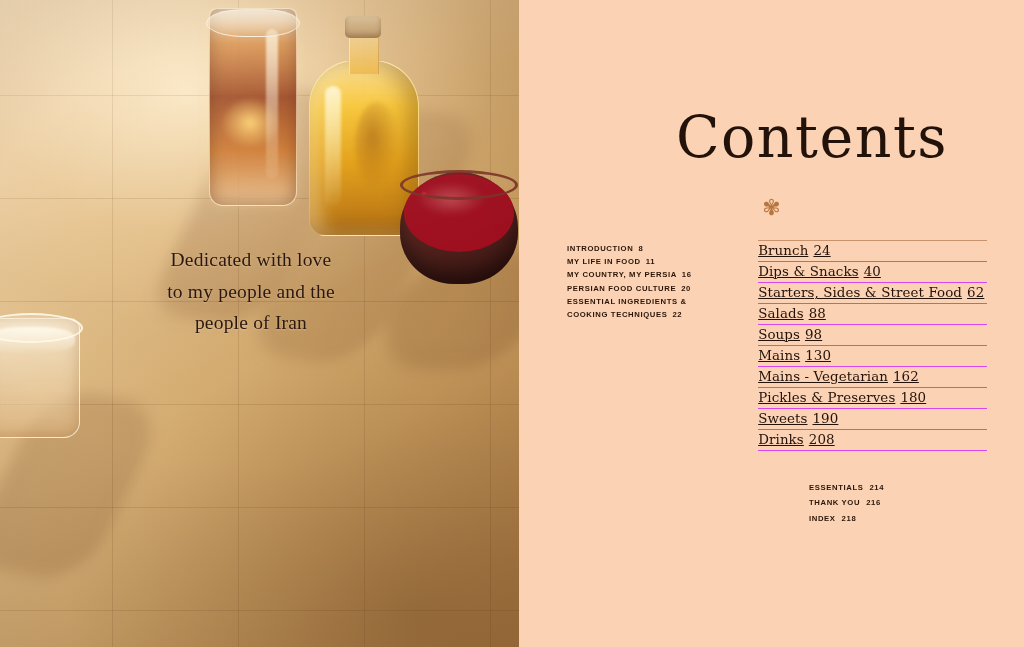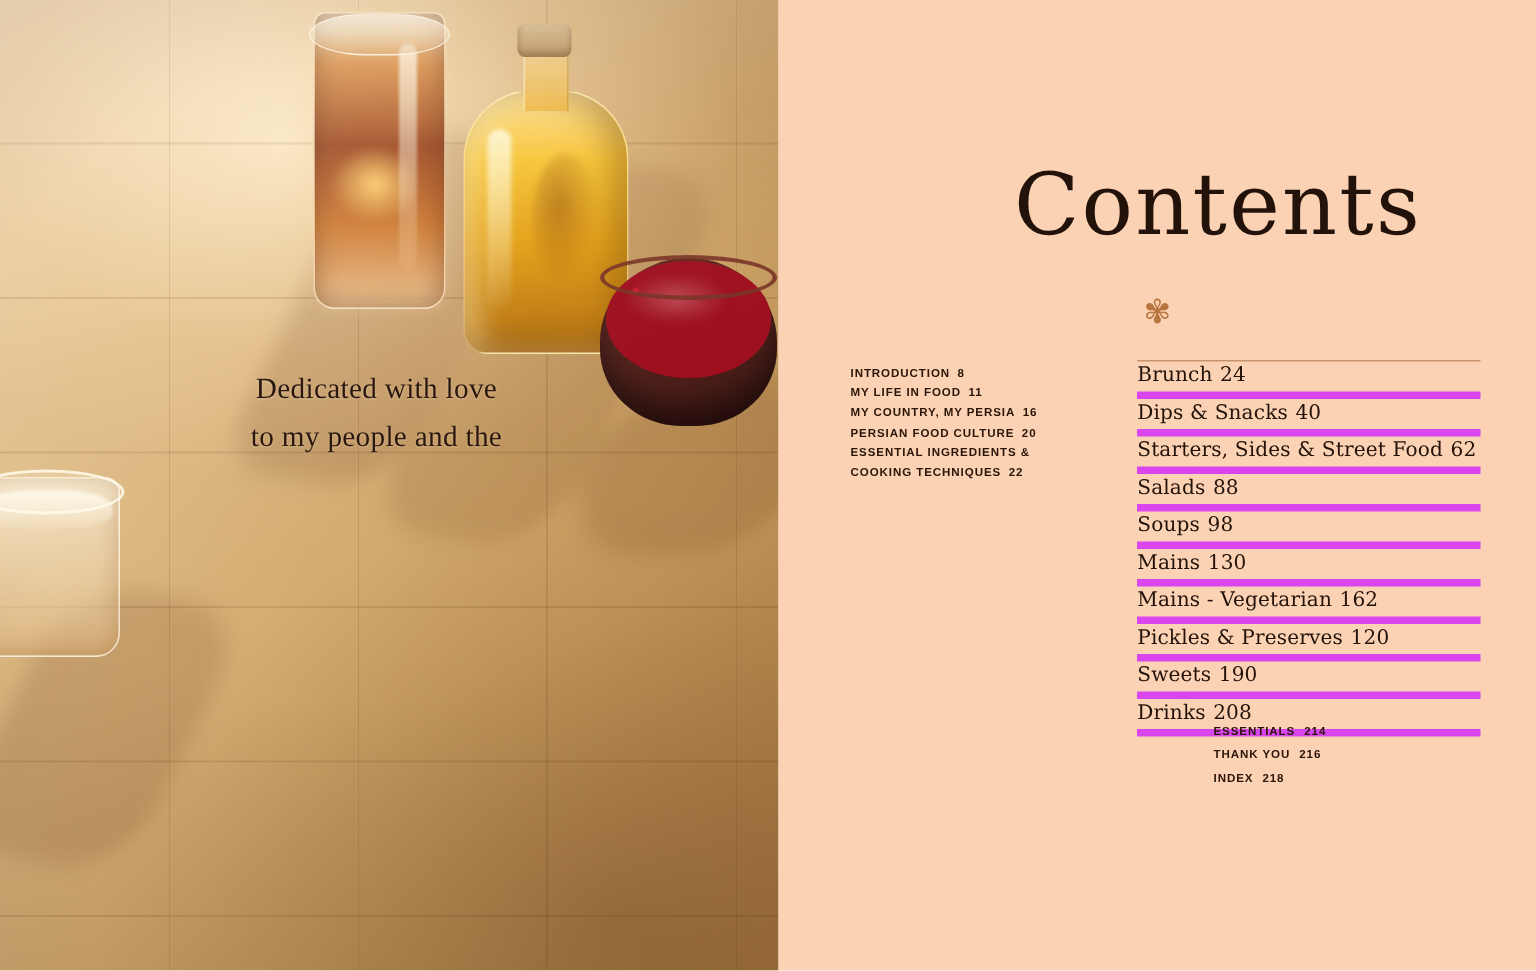--- a/index.html
+++ b/index.html
@@ -313,27 +313,28 @@
     font-weight: 600;
     white-space: nowrap;
   }
   .fm-item .pg { margin-left: 5px; }
   .fm-item.wrap { white-space: normal; }
 
   .chapters {
     width: 236px;
   }
   .chapter {
-    border-bottom: 5px solid #d946ef;
+    border-bottom: 1px solid #d946ef;
     padding: 2px 0 3px 0;
     font-family: "DejaVu Serif", serif;
     font-size: 13.4px;
     color: #231209;
     letter-spacing: 0.1px;
     white-space: nowrap;
+    text-decoration: underline;
   }
   .chapter:first-child { border-top: 1px solid #c8936c; }
   .chapter .pg { margin-left: 5px; }
 
   .back-matter {
     position: absolute;
     top: 480px;
     left: 290px;
     width: 200px;
   }
@@ -388,20 +389,21 @@
       <div class="foam"></div>
       <div class="rim"></div>
     </div>
 
     <div class="tile-sheen"></div>
     <div class="vignette"></div>
 
     <div class="dedication">
       <span class="ded-line">Dedicated with love</span>
       <span class="ded-line">to my people and the</span>
+      <span class="ded-line">people of Iran</span>
     </div>
   </div>
 
   <div class="right-page">
     <div class="contents-title">Contents</div>
     <div class="ornament">✾</div>
 
     <div class="columns">
 
       <div class="front-matter">
@@ -438,21 +440,21 @@
         <div class="chapter">
           <span>Soups</span><span class="pg">98</span>
         </div>
         <div class="chapter">
           <span>Mains</span><span class="pg">130</span>
         </div>
         <div class="chapter">
           <span>Mains - Vegetarian</span><span class="pg">162</span>
         </div>
         <div class="chapter">
-          <span>Pickles &amp; Preserves</span><span class="pg">120</span>
+          <span>Pickles &amp; Preserves</span><span class="pg">180</span>
         </div>
         <div class="chapter">
           <span>Sweets</span><span class="pg">190</span>
         </div>
         <div class="chapter">
           <span>Drinks</span><span class="pg">208</span>
         </div>
       </div>
     </div>
 

